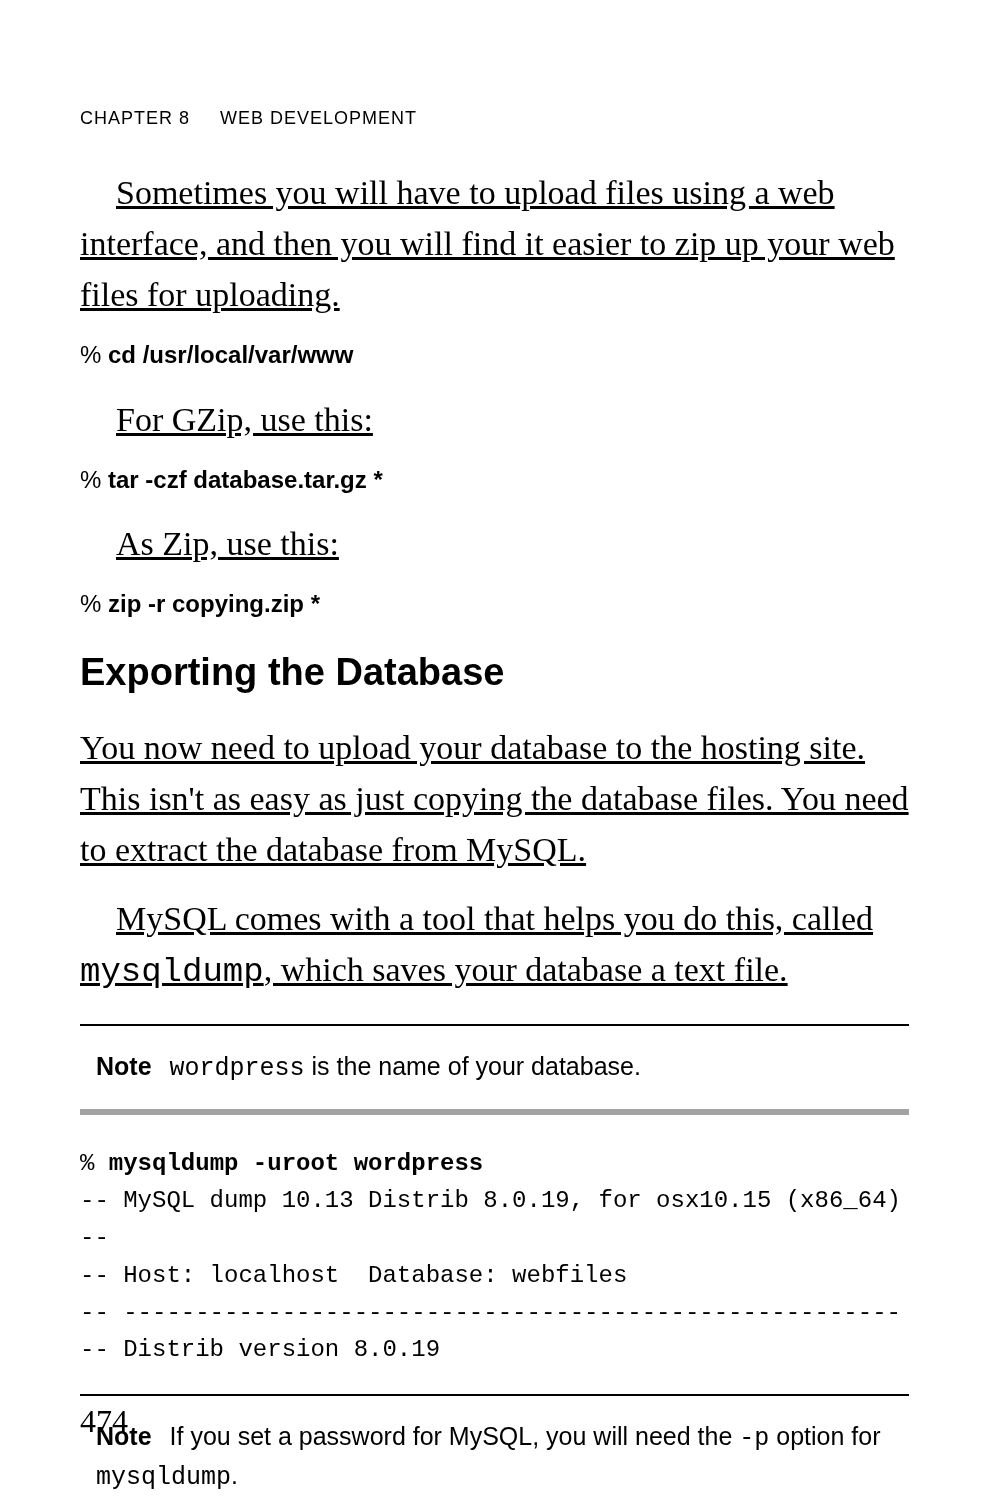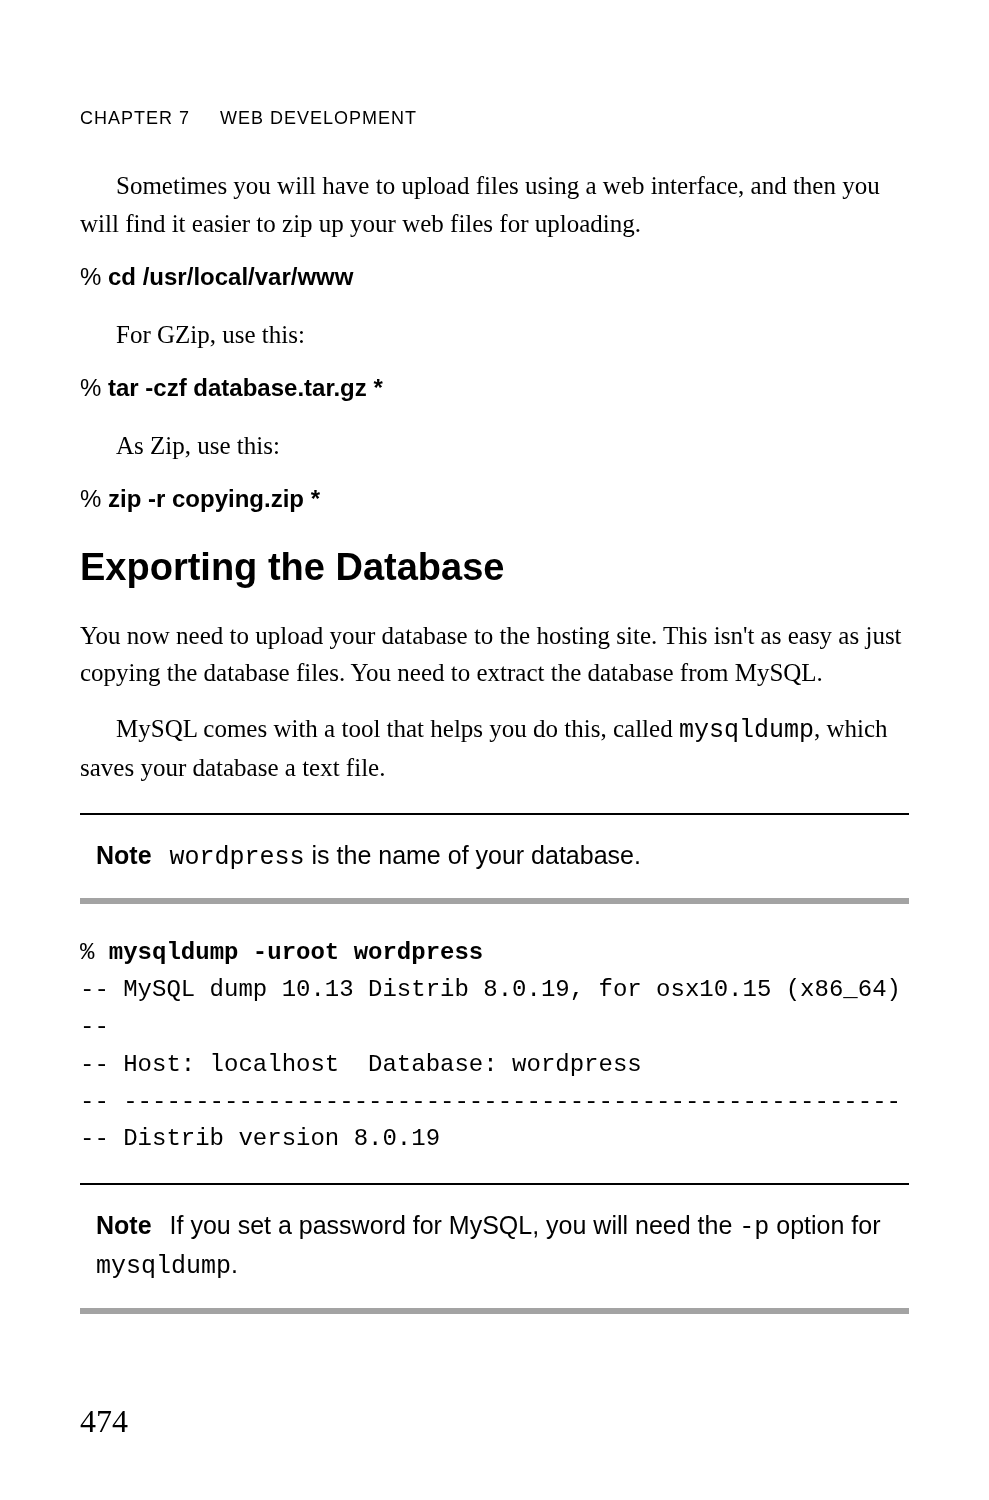--- a/index.html
+++ b/index.html
@@ -11,23 +11,24 @@
     position: relative;
   }
   .running-head {
     font-family: Arial, Helvetica, sans-serif;
     font-size: 18px;
     letter-spacing: 1px;
     margin-bottom: 38px;
   }
   .running-head .chap { margin-right: 24px; }
   .para {
-    font-size: 25px;
+    font-size: 34px;
     line-height: 1.5;
     margin-bottom: 18px;
+    text-decoration: underline;
   }
   .indent { text-indent: 36px; }
   .cmdline {
     font-family: Liberation Sans, sans-serif;
     font-size: 24px;
     margin: 14px 0 22px 0;
     line-height: 1.4;
   }
   .cmdline .prompt { font-weight: normal; }
   .cmdline .cmd { font-weight: bold; }
@@ -71,21 +72,21 @@
     bottom: 60px;
     left: 80px;
     font-size: 32px;
     font-family: Georgia, 'Times New Roman', serif;
   }
 </style>
 </head>
 <body>
 
 <div class="running-head">
-  <span class="chap">CHAPTER 7</span>
+  <span class="chap">CHAPTER 8</span>
   <span>WEB DEVELOPMENT</span>
 </div>
 
 <p class="para indent">Sometimes you will have to upload files using a web interface, and then you will find it easier to zip up your web files for uploading.</p>
 
 <div class="cmdline">
   <span class="prompt">% </span><span class="cmd">cd /usr/local/var/www</span>
 </div>
 
 <p class="para indent">For GZip, use this:</p>
@@ -108,21 +109,21 @@
   <span>MySQL comes with a tool that helps you do this, called </span><span class="mono-inline">mysqldump</span><span>, which saves your database a text file.</span>
 </p>
 
 <div class="note-box">
   <span class="note-label">Note</span><span class="note-mono">wordpress</span><span> is the name of your database.</span>
 </div>
 
 <div class="codeblock"><span class="prompt">% </span><span class="bold">mysqldump -uroot wordpress</span>
 <span>-- MySQL dump 10.13 Distrib 8.0.19, for osx10.15 (x86_64)</span>
 <span>--</span>
-<span>-- Host: localhost  Database: wordpress</span>
+<span>-- Host: localhost  Database: webfiles</span>
 <span>-- ------------------------------------------------------</span>
 <span>-- Distrib version 8.0.19</span></div>
 
 <div class="note-box">
   <span class="note-label">Note</span><span>If you set a password for MySQL, you will need the </span><span class="note-mono">-p</span><span> option for </span><span class="note-mono">mysqldump</span><span>.</span>
 </div>
 
 <div class="pagenum">474</div>
 
 </body></html>

